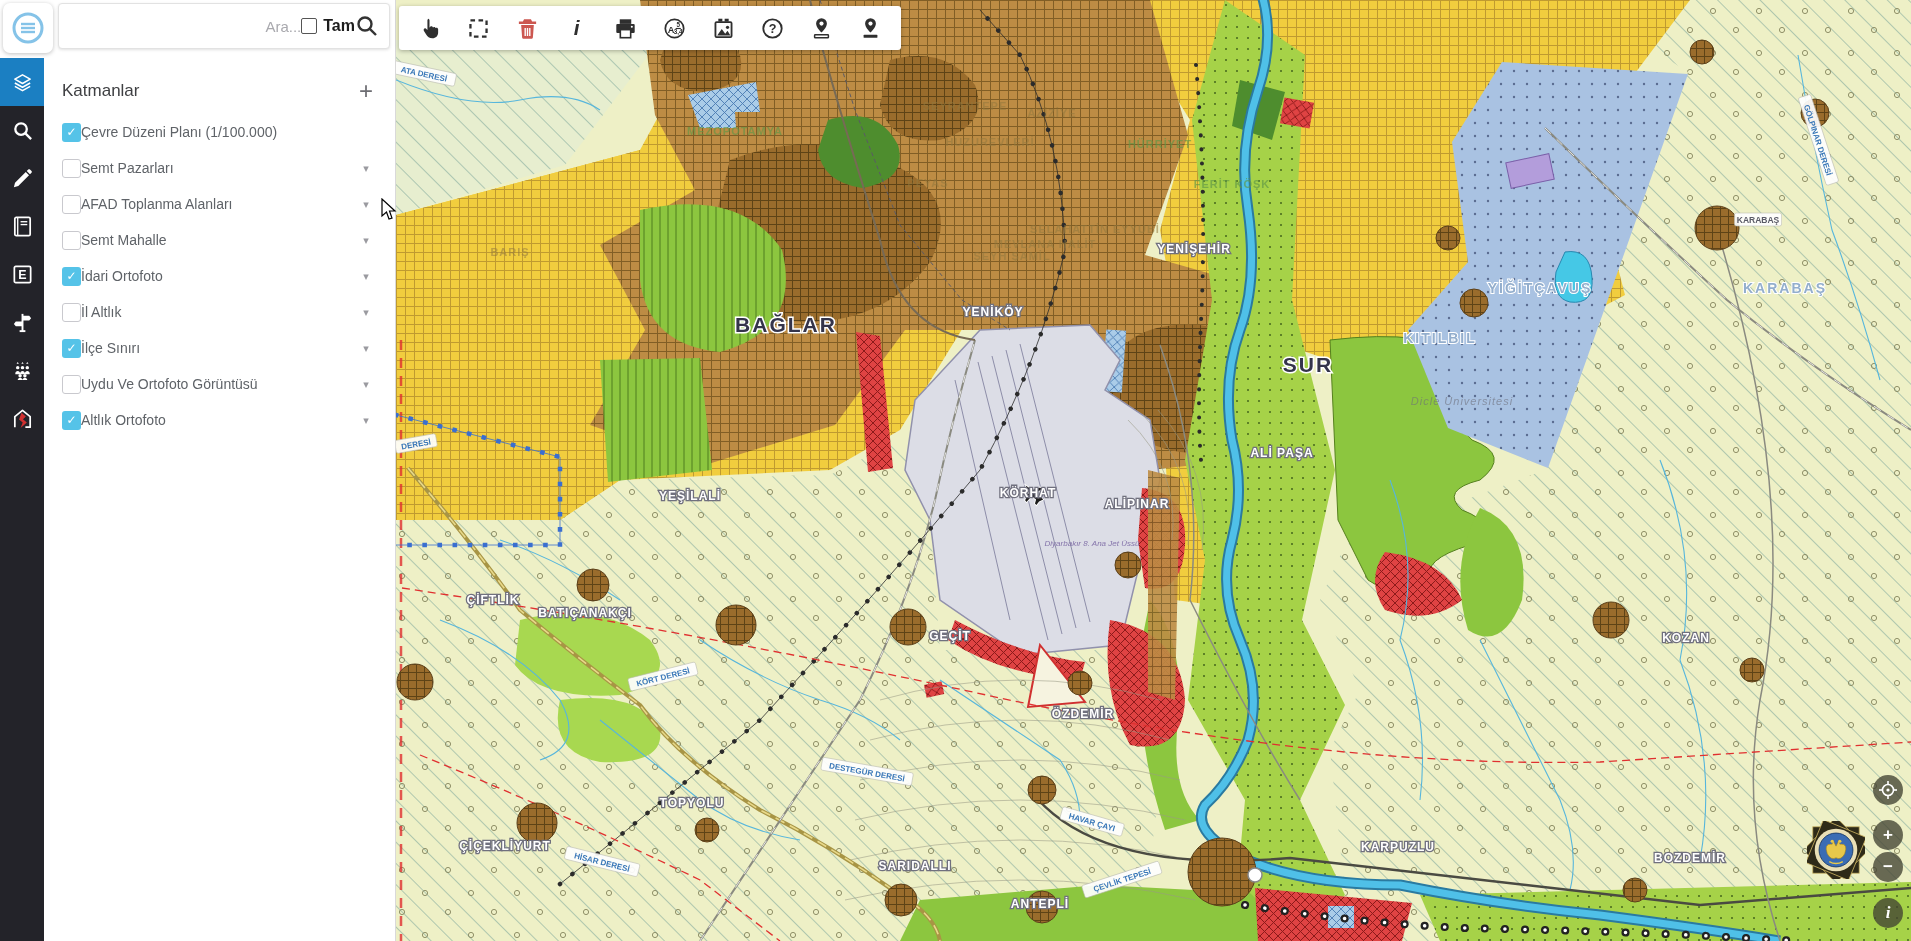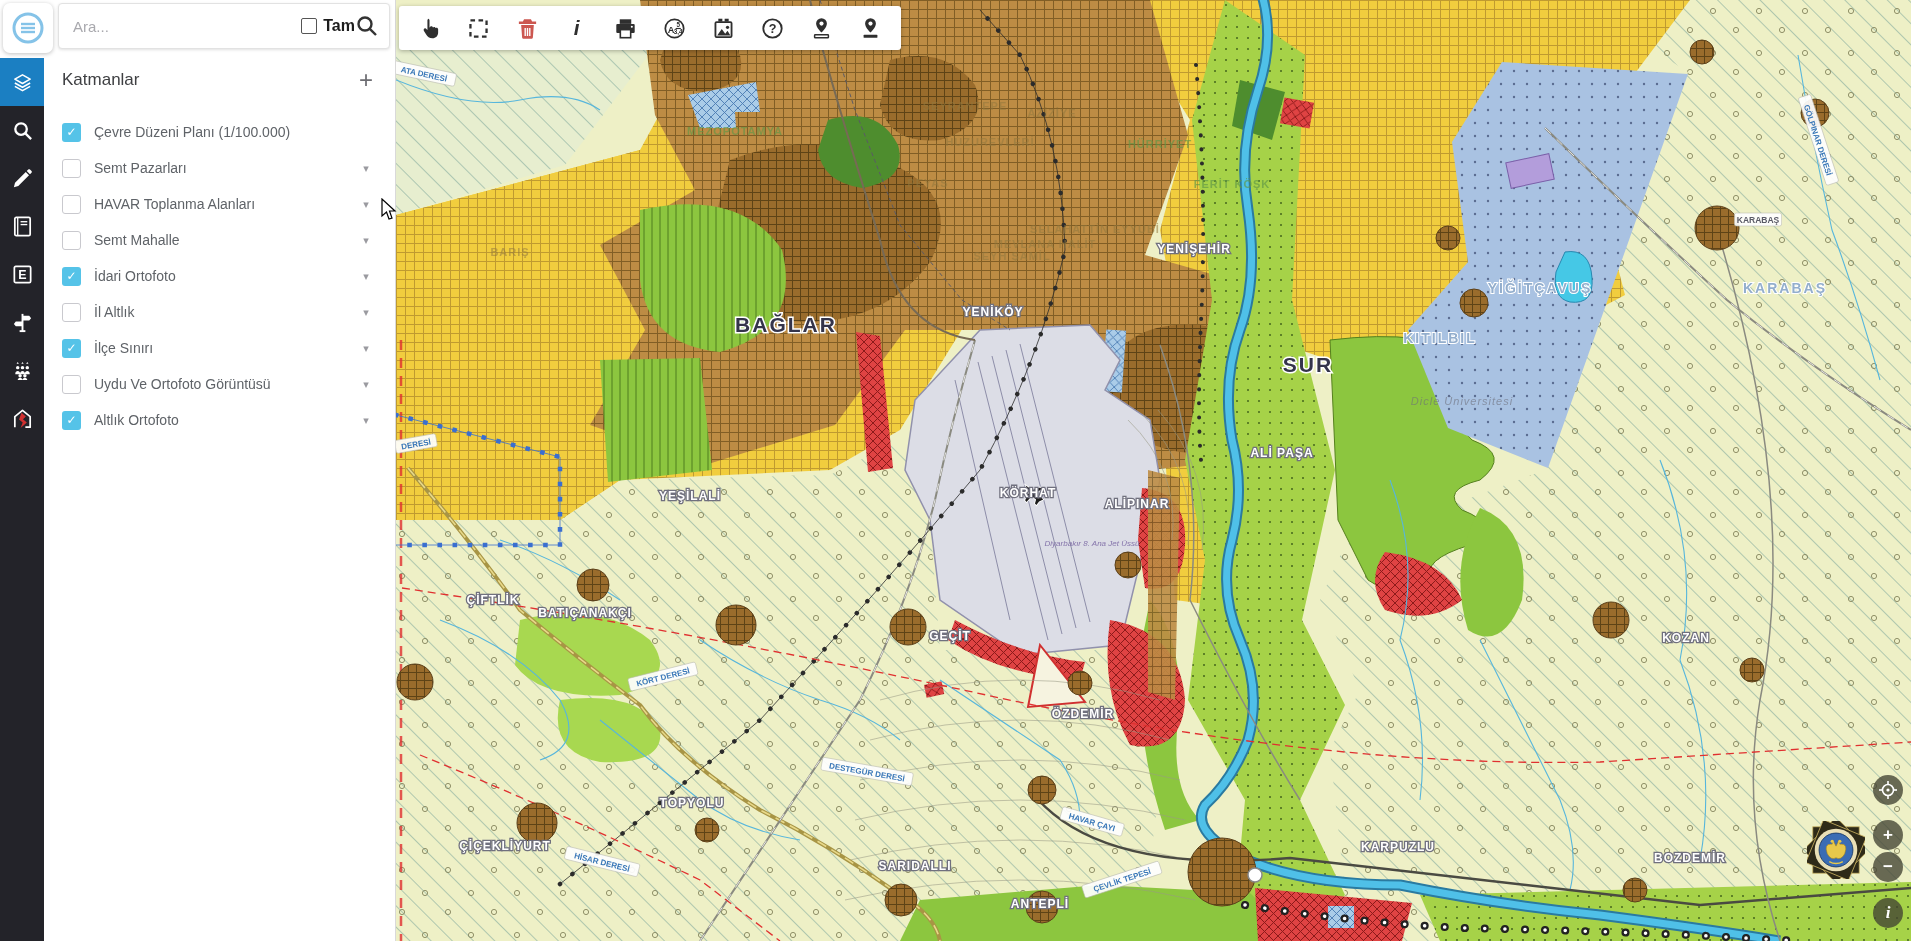--- a/index.html
+++ b/index.html
@@ -33,38 +33,38 @@
 
   
   #hamburger { position:absolute; left:3px; top:3px; width:50px; height:50px; background:#fff;
     border-radius:7px; box-shadow:0 1px 4px rgba(0,0,0,.25); z-index:30; display:flex;
     align-items:center; justify-content:center; cursor:pointer; }
 
   
   #panel { position:absolute; left:44px; top:0; bottom:0; width:352px; background:#fff; z-index:10;
            border-right:1px solid #d9d9d9; }
   #panel-header { position:absolute; left:0; top:70px; width:100%; height:42px; display:flex;
-           align-items:flex-start; padding:0 22px 0 18px; }
+           align-items:center; padding:0 22px 0 18px; }
   #panel-title { font-size:17px; color:#3f4043; flex:1; }
   #add-layer { font-size:24px; font-weight:300; color:#6d6d72; cursor:pointer; line-height:20px; }
   #layer-list { position:absolute; left:0; top:114px; width:100%; }
   .layer-row { height:36px; display:flex; align-items:center; padding:0 22px 0 18px; }
   .cbx { width:19px; height:19px; border-radius:3px; flex:none; display:flex; align-items:center;
          justify-content:center; cursor:pointer; }
   .cbx.on  { background:#55c3e8; color:#fff; font-size:12px; font-weight:bold; }
   .cbx.off { background:#fff; border:1.5px solid #c9c9ce; }
-  .layer-label { font-size:14px; color:#5f6368; margin-left:13px; flex:1; white-space:nowrap; }
+  .layer-label { font-size:14px; color:#5f6368; flex:1; white-space:nowrap; }
   .layer-arrow { font-size:11px; color:#9a9aa0; cursor:pointer; width:14px; text-align:center; }
 
   
   #search-card { position:absolute; left:58px; top:3px; width:332px; height:46px; background:#fff;
     border:1px solid #e2e2e2; border-radius:4px; box-shadow:0 1px 3px rgba(0,0,0,.12); z-index:30;
     display:flex; align-items:center; padding:0 10px 0 14px; }
   #search-input { border:none; outline:none; flex:1; font-size:15px; color:#333; min-width:0;
-    font-family:inherit; }
+    font-family:inherit;text-align:right; }
   #search-input::placeholder { color:#a9a9ae; }
   #exact-box { width:16px; height:16px; border:1.5px solid #555; border-radius:2px; background:#fff;
     flex:none; cursor:pointer; }
   #exact-label { font-size:16px; font-weight:bold; color:#1c1c1c; margin:0 0 0 6px; }
   #search-btn { flex:none; cursor:pointer; display:flex; }
 
   
   #toolbar { position:absolute; left:399px; top:6px; height:44px; background:#fff; border-radius:3px;
     box-shadow:0 1px 4px rgba(0,0,0,.3); display:flex; align-items:center; padding:0 6px; z-index:25; }
   .tool-btn { width:49px; height:40px; display:flex; align-items:center; justify-content:center;
@@ -451,21 +451,21 @@
           <span class="layer-label">Çevre Düzeni Planı (1/100.000)</span>
           <span class="layer-arrow"></span>
         </div>
         <div class="layer-row">
           <div class="cbx off"></div>
           <span class="layer-label">Semt Pazarları</span>
           <span class="layer-arrow">▾</span>
         </div>
         <div class="layer-row">
           <div class="cbx off"></div>
-          <span class="layer-label">HAVAR Toplanma Alanları</span>
+          <span class="layer-label">AFAD Toplanma Alanları</span>
           <span class="layer-arrow">▾</span>
         </div>
         <div class="layer-row">
           <div class="cbx off"></div>
           <span class="layer-label">Semt Mahalle</span>
           <span class="layer-arrow">▾</span>
         </div>
         <div class="layer-row">
           <div class="cbx on">✓</div>
           <span class="layer-label">İdari Ortofoto</span>

